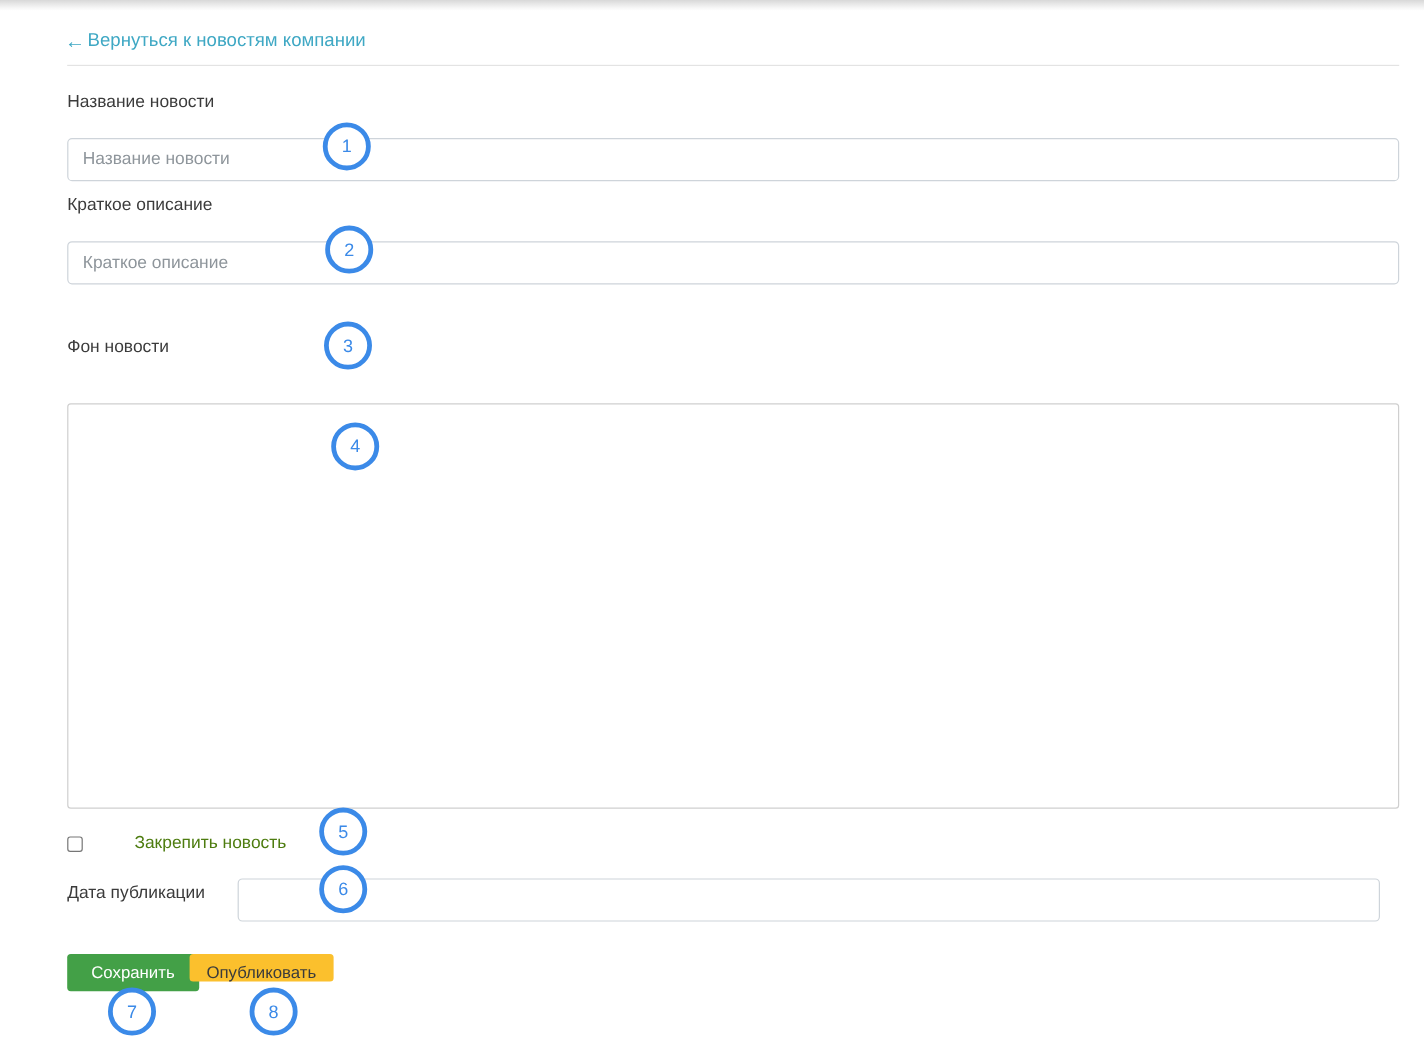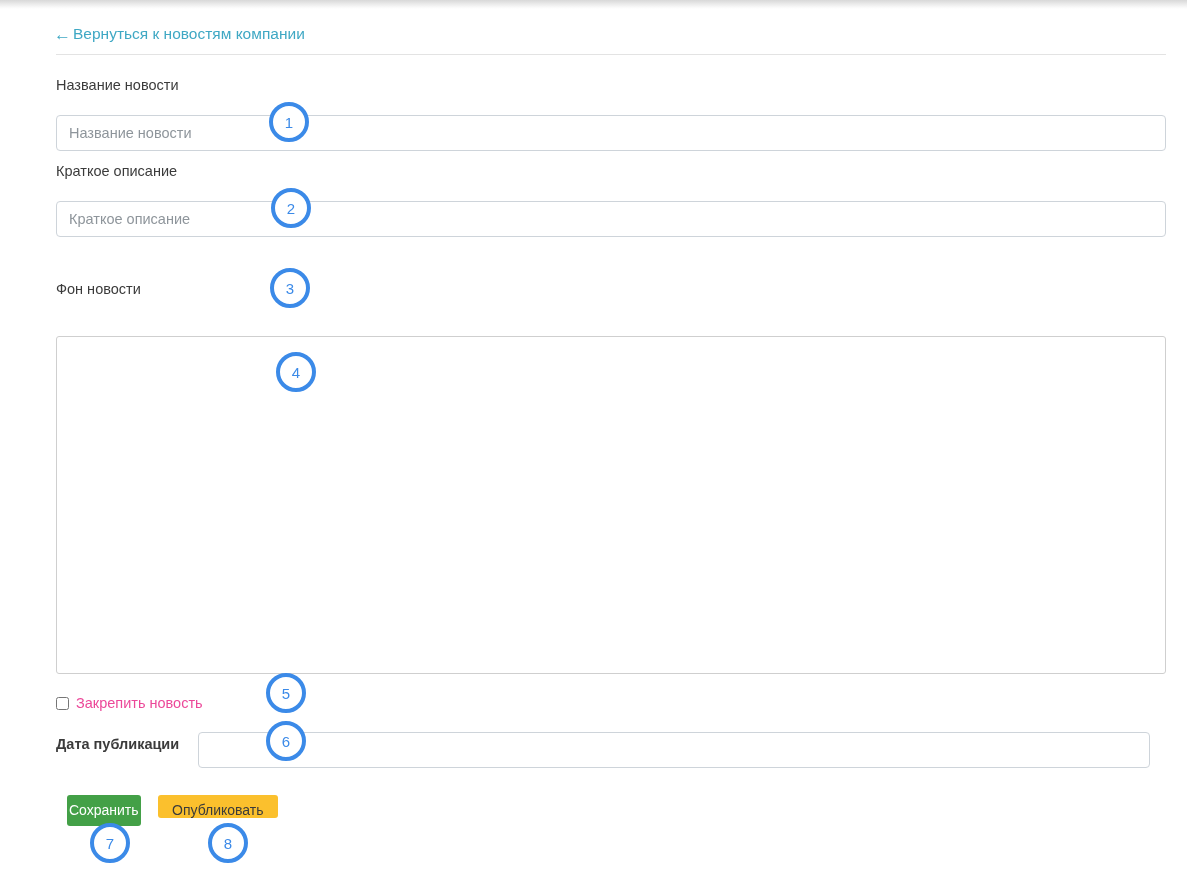--- a/index.html
+++ b/index.html
@@ -135,30 +135,30 @@
     height: 18px;
   }
   .checkbox-row input[type=checkbox] {
     width: 13px;
     height: 13px;
     margin: 0 7px 0 0;
     cursor: pointer;
   }
   .checkbox-row label {
     font-size: 14.5px;
-    color: #ec4899;
-    white-space: nowrap;
-    cursor: pointer;
+    color: #4d7c0f;
+    white-space: nowrap;
+    cursor: pointer;
+    margin-left: 36px;
   }
 
   
   .date-label {
     left: 56px;
     top: 727px;
-    font-weight: bold;
   }
   .date-input {
     position: absolute;
     left: 198px;
     top: 723px;
     width: 952px;
     height: 36px;
     box-sizing: border-box;
     border: 1px solid #ced4da;
     border-radius: 4px;
@@ -166,24 +166,24 @@
     font-family: "Liberation Sans", sans-serif;
     font-size: 14.5px;
     color: #495057;
     padding: 0 12px;
     outline: none;
   }
 
   
   .btn-save {
     position: absolute;
-    left: 67px;
+    left: 56px;
     top: 786px;
     height: 31px;
-    padding: 0 2px;
+    padding: 0 20px;
     border: none;
     border-radius: 3px;
     background: #43a047;
     color: #ffffff;
     font-family: "Liberation Sans", sans-serif;
     font-size: 14px;
     line-height: 31px;
     cursor: pointer;
     white-space: nowrap;
   }

